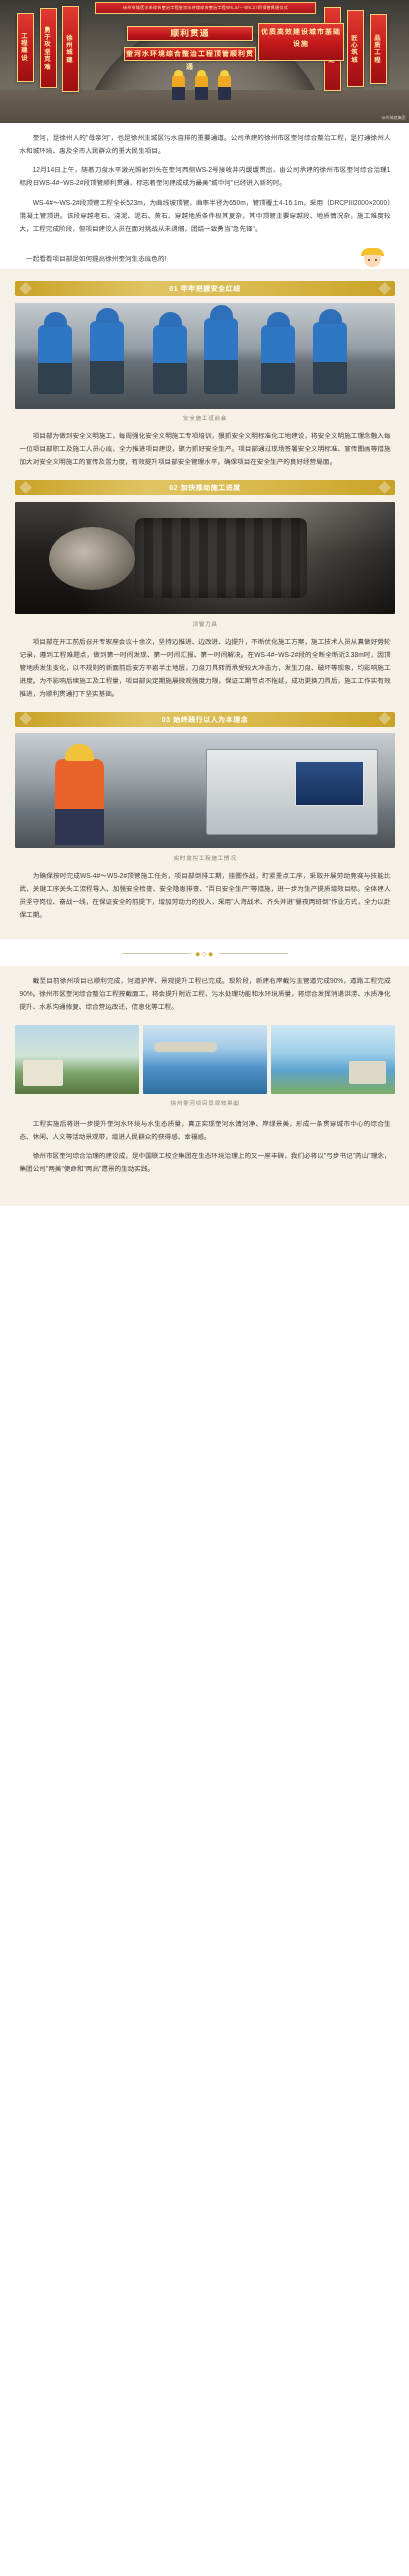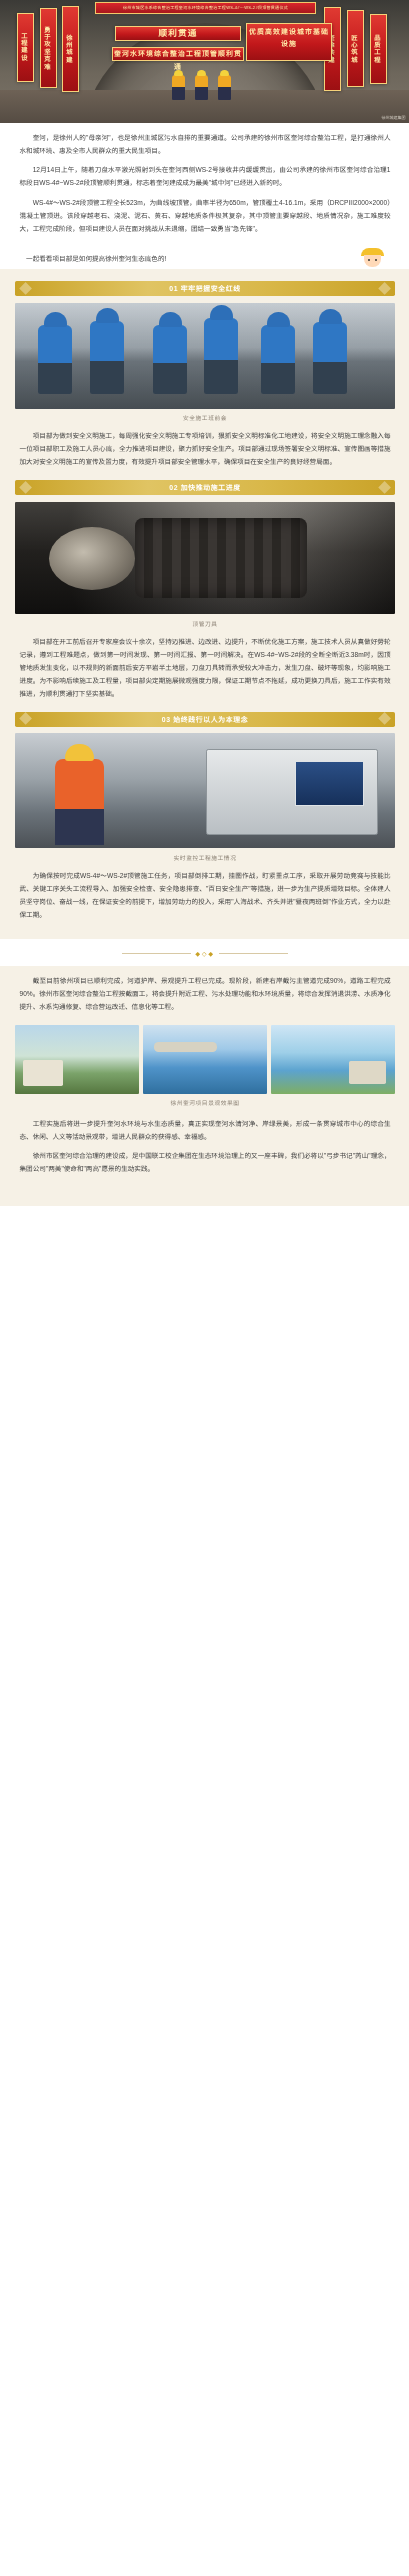--- a/index.html
+++ b/index.html
@@ -58,21 +58,21 @@
     font-weight: bold;
     box-shadow: 0 1.1px 3.4px rgba(0,0,0,.45);
   }
   .vbanner { width: 17px; writing-mode: vertical-rl; text-orientation: upright; font-size: 6.3px; line-height: 17px; letter-spacing: 1.1px;}
   .b1 { left: 17px;  top: 12.6px;  height: 69px; }
   .b2 { left: 40px;  top: 8px;  height: 80px; }
   .b3 { left: 62px; top: 5.7px;  height: 86px; }
   .b4 { left: 324px; top: 6.9px;  height: 84px; }
   .b5 { left: 347px; top: 10.3px;  height: 77px; }
   .b6 { left: 370px; top: 13.8px;  height: 70px; }
-  .hbanner { font-size: 7.5px; letter-spacing: 1.1px; }
+  .hbanner { font-size: 7.5px; letter-spacing: 1.1px; margin-left: 12px; }
   .h1 { left: 115px; top: 26px; width: 126px; height: 15px; line-height: 13.8px; font-size: 8.6px; }
   .h2 { left: 112px; top: 47px; width: 132px; height: 13.8px; line-height: 12.6px; font-size: 6.9px; color:#ffe9a8;}
   .h3 { left: 246px; top: 23px; width: 86px; height: 38px; line-height: 11.5px; font-size: 6.9px; padding-top: 2.3px;}
   .worker {
     position: absolute; width: 12.6px; height: 25px; bottom: 23px;
     background: linear-gradient(180deg,#f0a823 0%, #f0a823 48%, #2a2f4a 48%, #2a2f4a 100%);
     border-radius: 3.4px 3.4px 1.1px 1.1px;
   }
   .worker::before{
     content:""; position:absolute; left:1.7px; top:-5.2px; width:9.2px; height:6.3px;

